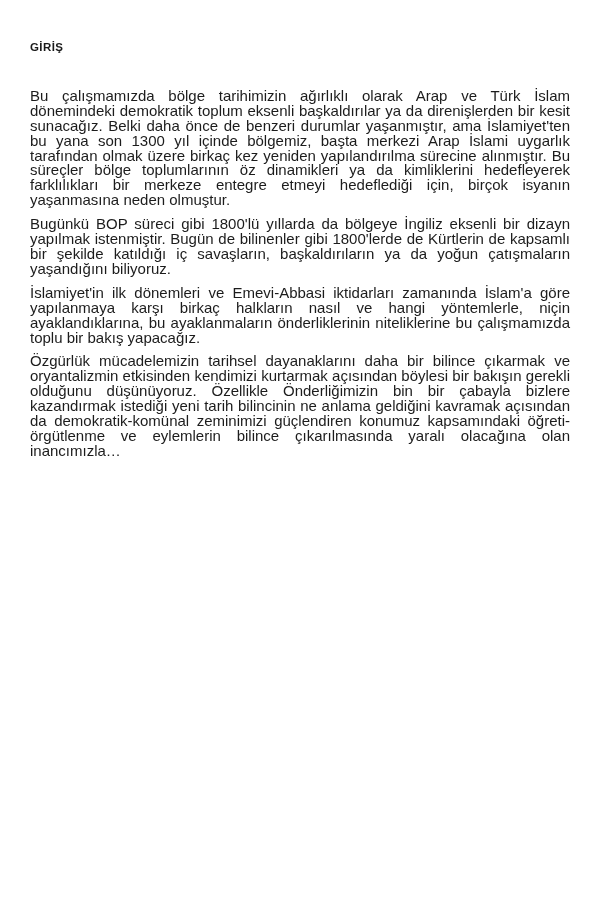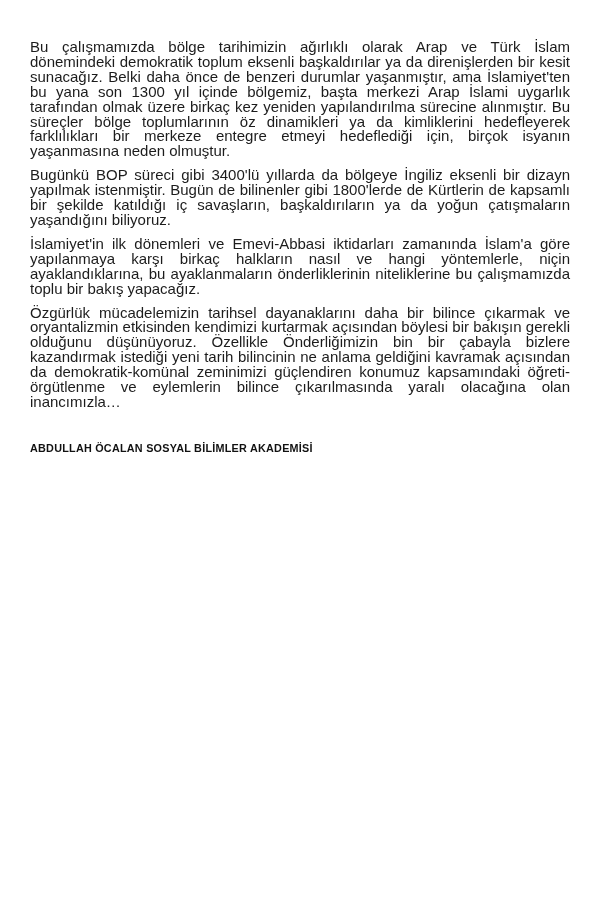--- a/index.html
+++ b/index.html
@@ -63,25 +63,25 @@
     line-height: 1.35;
     text-align: left;
   }
 </style>
 </head>
 <body>
 
 <div class="page">
   <div class="content">
 
+    <h1 class="section-title">GİRİŞ</h1>
 
     <p class="body-para">Bu çalışmamızda bölge tarihimizin ağırlıklı olarak Arap ve Türk İslam dönemindeki demokratik toplum eksenli başkaldırılar ya da direnişlerden bir kesit sunacağız. Belki daha önce de benzeri durumlar yaşanmıştır, ama İslamiyet'ten bu yana son 1300 yıl içinde bölgemiz, başta merkezi Arap İslami uygarlık tarafından olmak üzere birkaç kez yeniden yapılandırılma sürecine alınmıştır. Bu süreçler bölge toplumlarının öz dinamikleri ya da kimliklerini hedefleyerek farklılıkları bir merkeze entegre etmeyi hedeflediği için, birçok isyanın yaşanmasına neden olmuştur.</p>
 
-    <p class="body-para">Bugünkü BOP süreci gibi 3400'lü yıllarda da bölgeye İngiliz eksenli bir dizayn yapılmak istenmiştir. Bugün de bilinenler gibi 1800'lerde de Kürtlerin de kapsamlı bir şekilde katıldığı iç savaşların, başkaldırıların ya da yoğun çatışmaların yaşandığını biliyoruz.</p>
+    <p class="body-para">Bugünkü BOP süreci gibi 1800'lü yıllarda da bölgeye İngiliz eksenli bir dizayn yapılmak istenmiştir. Bugün de bilinenler gibi 1800'lerde de Kürtlerin de kapsamlı bir şekilde katıldığı iç savaşların, başkaldırıların ya da yoğun çatışmaların yaşandığını biliyoruz.</p>
 
     <p class="body-para">İslamiyet'in ilk dönemleri ve Emevi-Abbasi iktidarları zamanında İslam'a göre yapılanmaya karşı birkaç halkların nasıl ve hangi yöntemlerle, niçin ayaklandıklarına, bu ayaklanmaların önderliklerinin niteliklerine bu çalışmamızda toplu bir bakış yapacağız.</p>
 
     <p class="body-para">Özgürlük mücadelemizin tarihsel dayanaklarını daha bir bilince çıkarmak ve oryantalizmin etkisinden kendimizi kurtarmak açısından böylesi bir bakışın gerekli olduğunu düşünüyoruz. Özellikle Önderliğimizin bin bir çabayla bizlere kazandırmak istediği yeni tarih bilincinin ne anlama geldiğini kavramak açısından da demokratik-komünal zeminimizi güçlendiren konumuz kapsamındaki öğreti-örgütlenme ve eylemlerin bilince çıkarılmasında yaralı olacağına olan inancımızla…</p>
 
-    <p class="signature">ABDULLAH ÖCALAN SOSYAL BİLİMLER AKADEMİSİ</p>
 
   </div>
 </div>
 
 </body></html>

